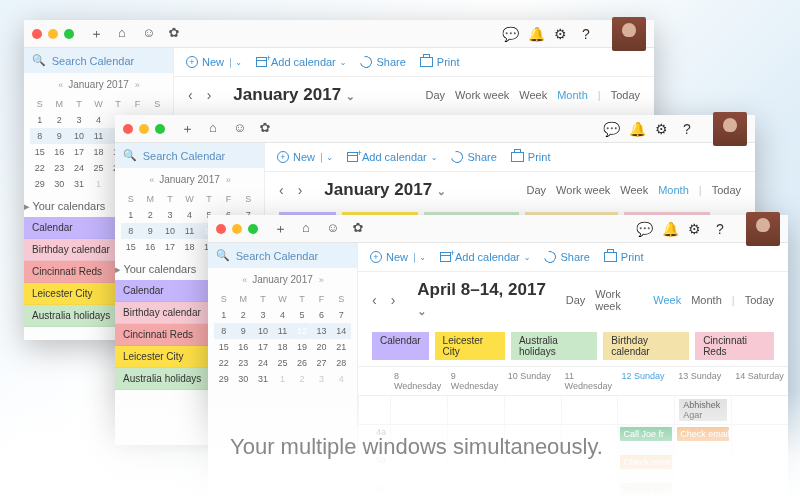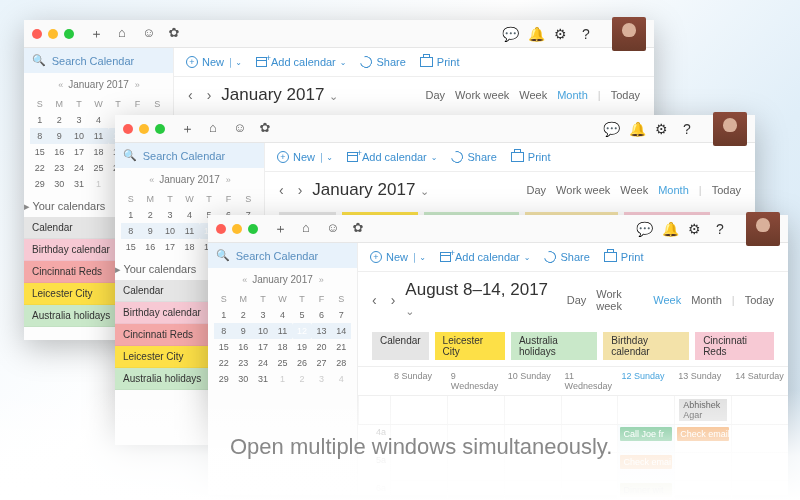--- a/index.html
+++ b/index.html
@@ -24,37 +24,37 @@
   .mini-cal { padding: 0 6px; font-size: 9px; color: #666; }
   .mini-cal table { width: 100%; border-collapse: collapse; }
   .mini-cal th, .mini-cal td { text-align: center; padding: 3px 0; font-weight: normal; }
   .mini-cal th { color: #999; }
   .mini-cal .today { background: #4da6e0; color: #fff; border-radius: 2px; }
   .mini-cal .wkrow td { background: #eaf2f9; }
   .mini-cal .fade { color: #ccc; }
   .yc-head { padding: 8px 0 4px; color: #666; font-size: 11px; }
   .yc-head::before { content: "▸ "; color: #888; }
   .cal-item { padding: 5px 8px; font-size: 10px; color: #333; border-bottom: 1px solid rgba(0,0,0,.03); }
-  .c-blue { background: #e5e5e5; } .c-pink { background: #f7c9d4; } .c-red { background: #f4a8a8; } .c-teal { background: #fde047; } .c-green { background: #c9e8c9; } .c-gold { background: #f3e2a9; }
+  .c-blue { background: #c4b5fd; } .c-pink { background: #f7c9d4; } .c-red { background: #f4a8a8; } .c-teal { background: #fde047; } .c-green { background: #c9e8c9; } .c-gold { background: #f3e2a9; }
 
   .main { flex: 1; display: flex; flex-direction: column; min-width: 0; }
   .toolbar { display: flex; align-items: center; gap: 14px; padding: 8px 12px; border-bottom: 1px solid #eee; font-size: 11px; color: #3c8fcf; }
   .tbtn { display: flex; align-items: center; gap: 4px; cursor: pointer; }
   .tbtn .circ { width: 12px; height: 12px; border: 1.2px solid #3c8fcf; border-radius: 50%; display: inline-flex; align-items: center; justify-content: center; font-size: 9px; line-height: 1; }
   .tbtn .car { font-size: 8px; color: #3c8fcf; }
   .tbtn .sq { width: 11px; height: 10px; border: 1.2px solid #3c8fcf; position: relative; }
   .tbtn .sq::before { content: ""; position: absolute; top: 2px; left: 0; right: 0; border-top: 1.2px solid #3c8fcf; }
   .tbtn .sq::after { content: "+"; position: absolute; right: -5px; top: -5px; font-size: 9px; }
   .tbtn .ref { width: 12px; height: 12px; border: 1.2px solid #3c8fcf; border-radius: 50%; border-left-color: transparent; transform: rotate(30deg); }
   .tbtn .prn { width: 13px; height: 10px; border: 1.2px solid #3c8fcf; position: relative; }
   .tbtn .prn::before { content: ""; position: absolute; top: -4px; left: 2px; right: 2px; height: 3px; border: 1.2px solid #3c8fcf; border-bottom: none; }
 
   .header2 { display: flex; align-items: center; padding: 8px 14px; gap: 10px; }
   .nav-ar { font-size: 14px; color: #666; display: flex; gap: 14px; }
-  .big-title { font-size: 17px; color: #333; font-weight: 400; }
+  .big-title { font-size: 17px; color: #333; font-weight: 700; margin-left: 12px; }
   .views { margin-left: auto; display: flex; gap: 10px; font-size: 11px; color: #666; align-items: center; }
   .views .active { color: #49a4dd; }
   .views .sep { color: #ccc; }
 
   .cal-chips { display: flex; gap: 6px; padding: 4px 14px 6px; font-size: 10px; }
   .chip { padding: 3px 8px; color: #333; }
 
   .weekdays { display: grid; grid-template-columns: 32px repeat(7, 1fr); font-size: 9px; color: #888; border-top: 1px solid #eee; border-bottom: 1px solid #eee; }
   .weekdays div { padding: 4px 4px; text-align: left; }
   .weekdays .act { color: #49a4dd; }
@@ -461,40 +461,40 @@
         <span class="tbtn">
             <span class="prn"></span>
             <span>Print</span>
           </span>
       </div>
       <div class="header2">
         <div class="nav-ar">
             <span>‹</span>
             <span>›</span>
           </div>
-        <div class="big-title"><span>August 8–14, 2017</span> <span style="font-size:11px;color:#888">⌄</span></div>
+        <div class="big-title"><span>April 8–14, 2017</span> <span style="font-size:11px;color:#888">⌄</span></div>
         <div class="views">
           <span>Day</span>
           <span>Work week</span>
           <span class="active">Week</span>
           <span>Month</span>
           <span class="sep">|</span>
           <span>Today</span>
         </div>
       </div>
       <div class="cal-chips" id="chips-3">
           <div class="chip c-blue">Calendar</div>
           <div class="chip c-teal">Leicester City</div>
           <div class="chip c-green">Australia holidays</div>
           <div class="chip c-gold">Birthday calendar</div>
           <div class="chip c-pink">Cincinnati Reds</div>
         </div>
       <div class="weekdays" id="wd-3">
           <div></div>
-          <div>8 Sunday</div>
+          <div>8 Wednesday</div>
           <div>9 Wednesday</div>
           <div>10 Sunday</div>
           <div>11 Wednesday</div>
           <div class="act">12 Sunday</div>
           <div>13 Sunday</div>
           <div>14 Saturday</div>
         </div>
       <div class="allday">
         <div></div>
           <div></div>
@@ -537,13 +537,13 @@
             <div class="ev olive">Dinner wit</div>
           </div>
           <div class="tc"></div>
           <div class="tc"></div>
         </div>
     </div>
   </div>
 </div>
 
 <div class="mask"></div>
-<div class="caption">Open multiple windows simultaneously.</div>
+<div class="caption">Your multiple windows simultaneously.</div>
 
 </body></html>

